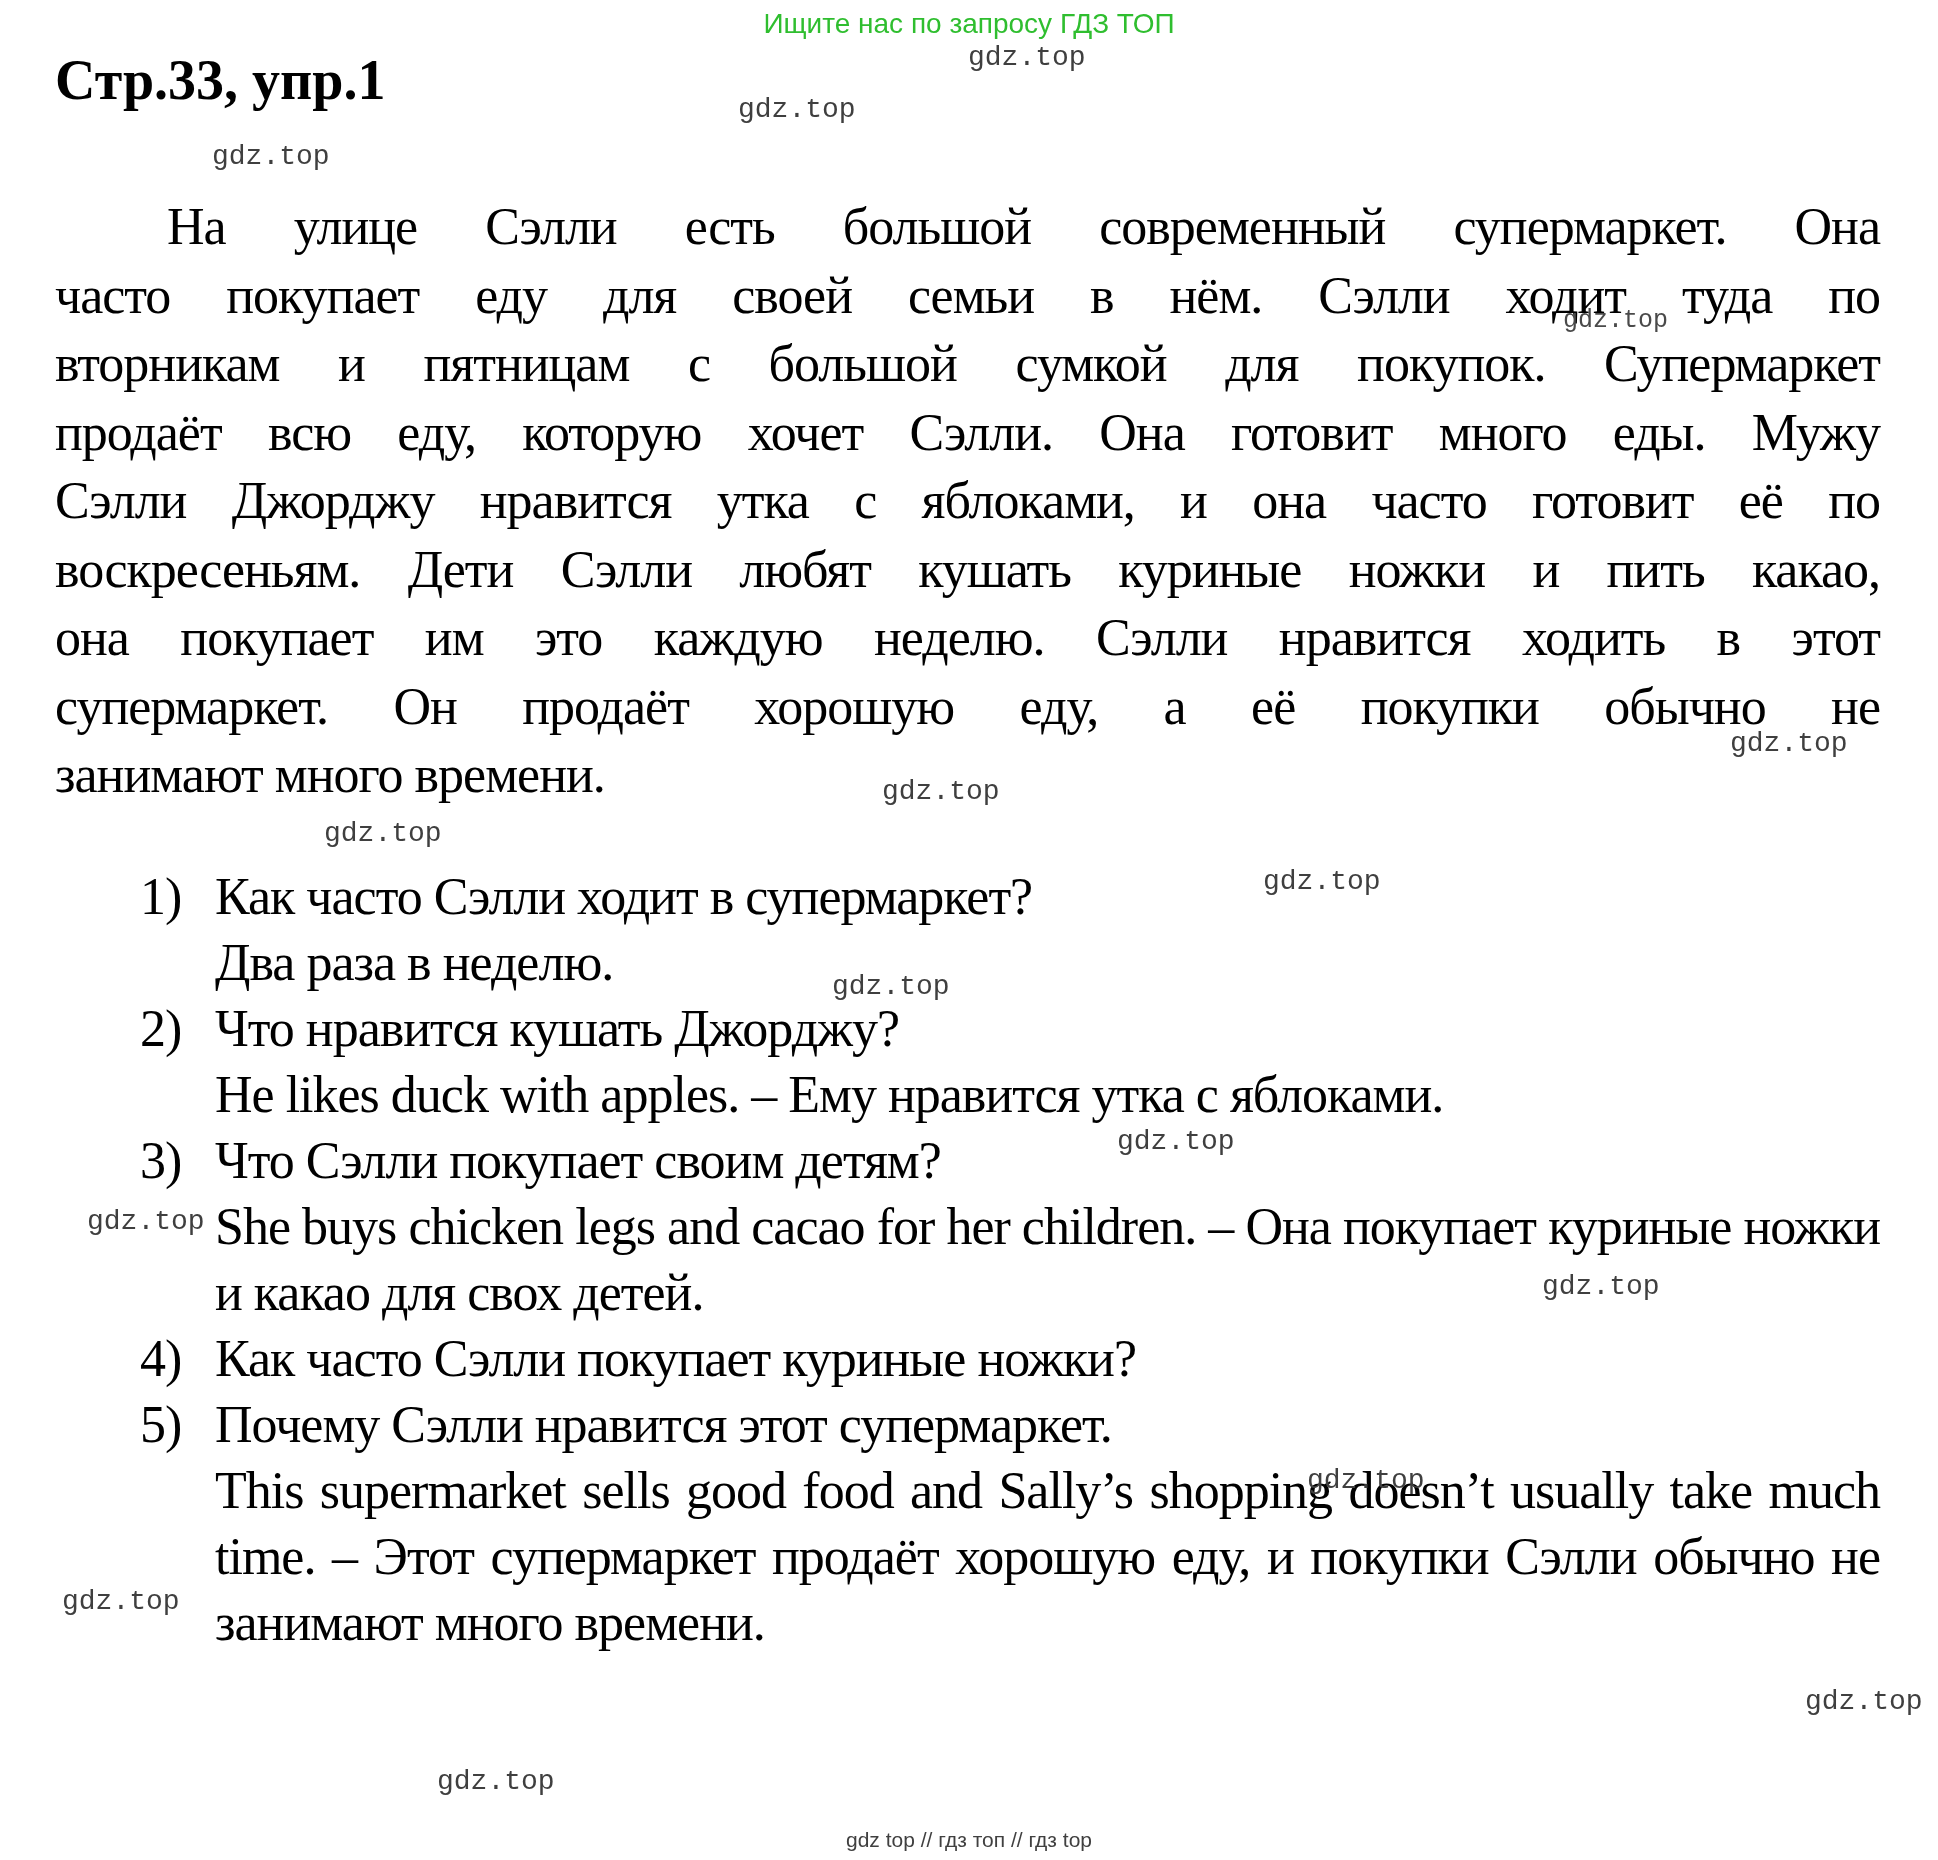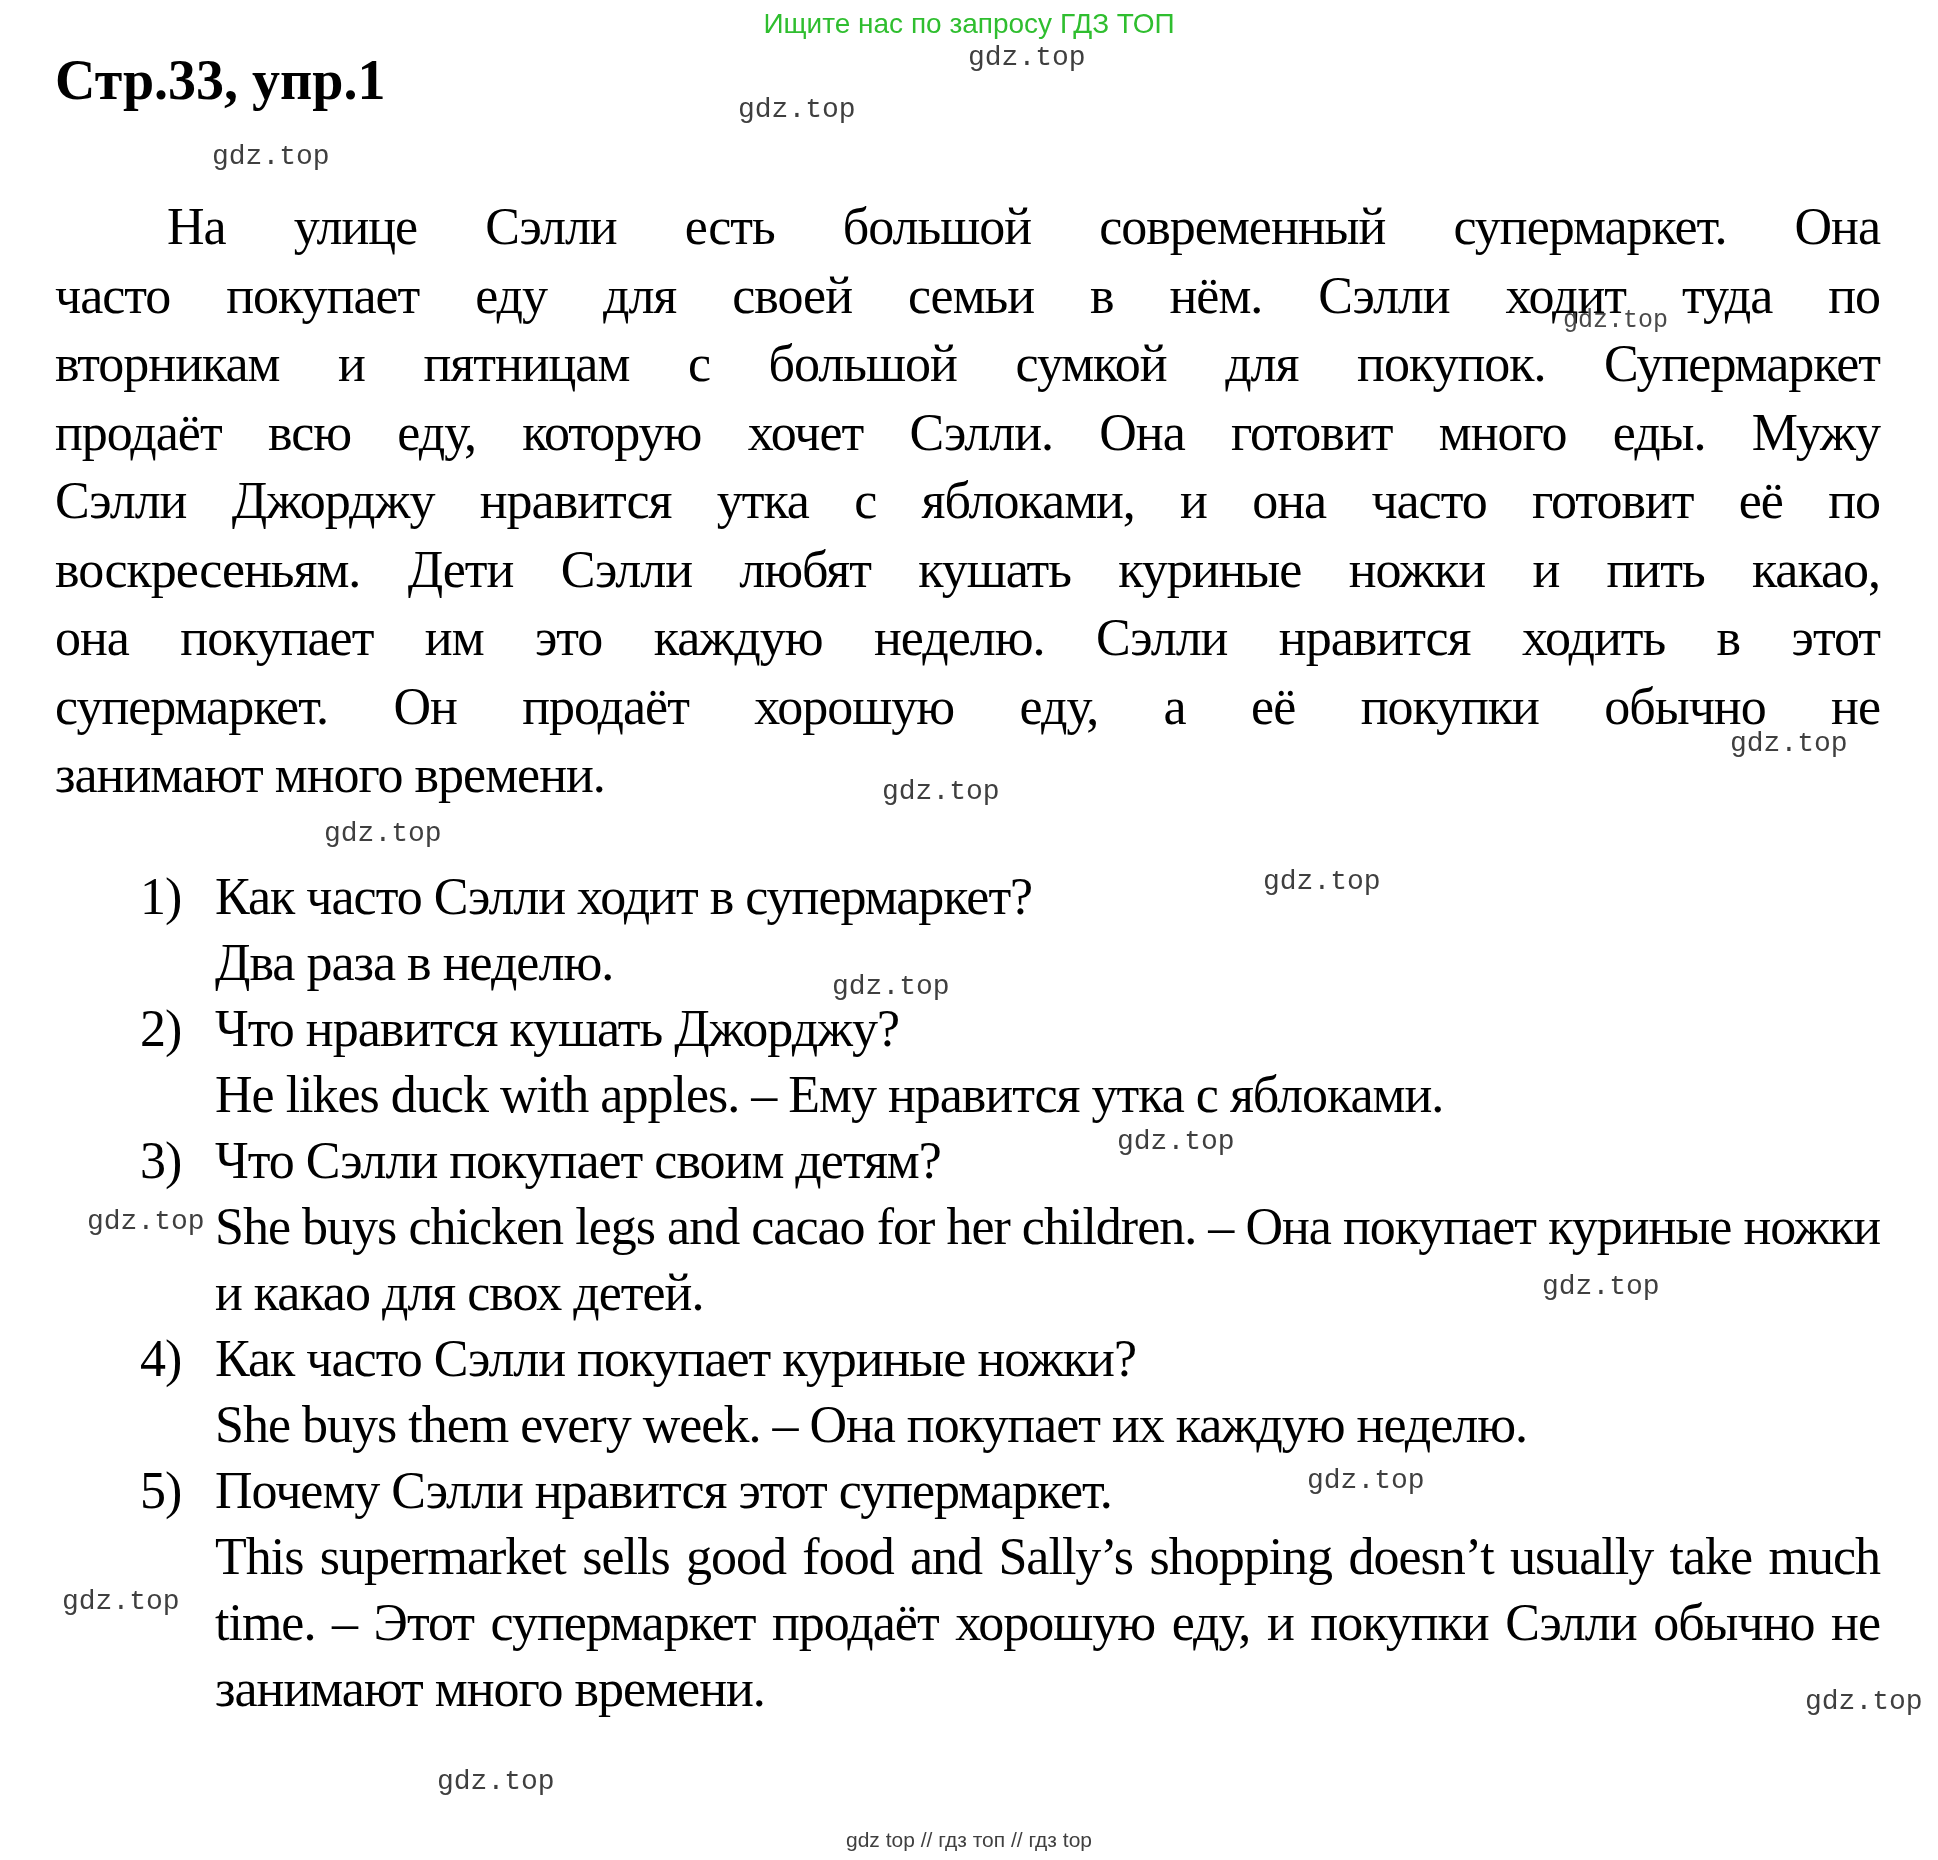--- a/index.html
+++ b/index.html
@@ -97,21 +97,20 @@
 
   <li class="qa-item">
     <span class="qa-num">3)</span>
     <div class="qa-question">Что Сэлли покупает своим детям?</div>
     <div class="qa-answer">She buys chicken legs and cacao for her children. – Она покупает куриные ножки и какао для свох детей.</div>
   </li>
 
   <li class="qa-item">
     <span class="qa-num">4)</span>
     <div class="qa-question">Как часто Сэлли покупает куриные ножки?</div>
-    <div class="qa-answer">She buys them every week. – Она покупает их каждую неделю.</div>
   </li>
 
   <li class="qa-item">
     <span class="qa-num">5)</span>
     <div class="qa-question">Почему Сэлли нравится этот супермаркет.</div>
     <div class="qa-answer">This supermarket sells good food and Sally’s shopping doesn’t usually take much time. – Этот супермаркет продаёт хорошую еду, и покупки Сэлли обычно не занимают много времени.</div>
   </li>
 </ol>
 
 <span class="watermark" style="left:968px;  top:42px;">gdz.top</span>

